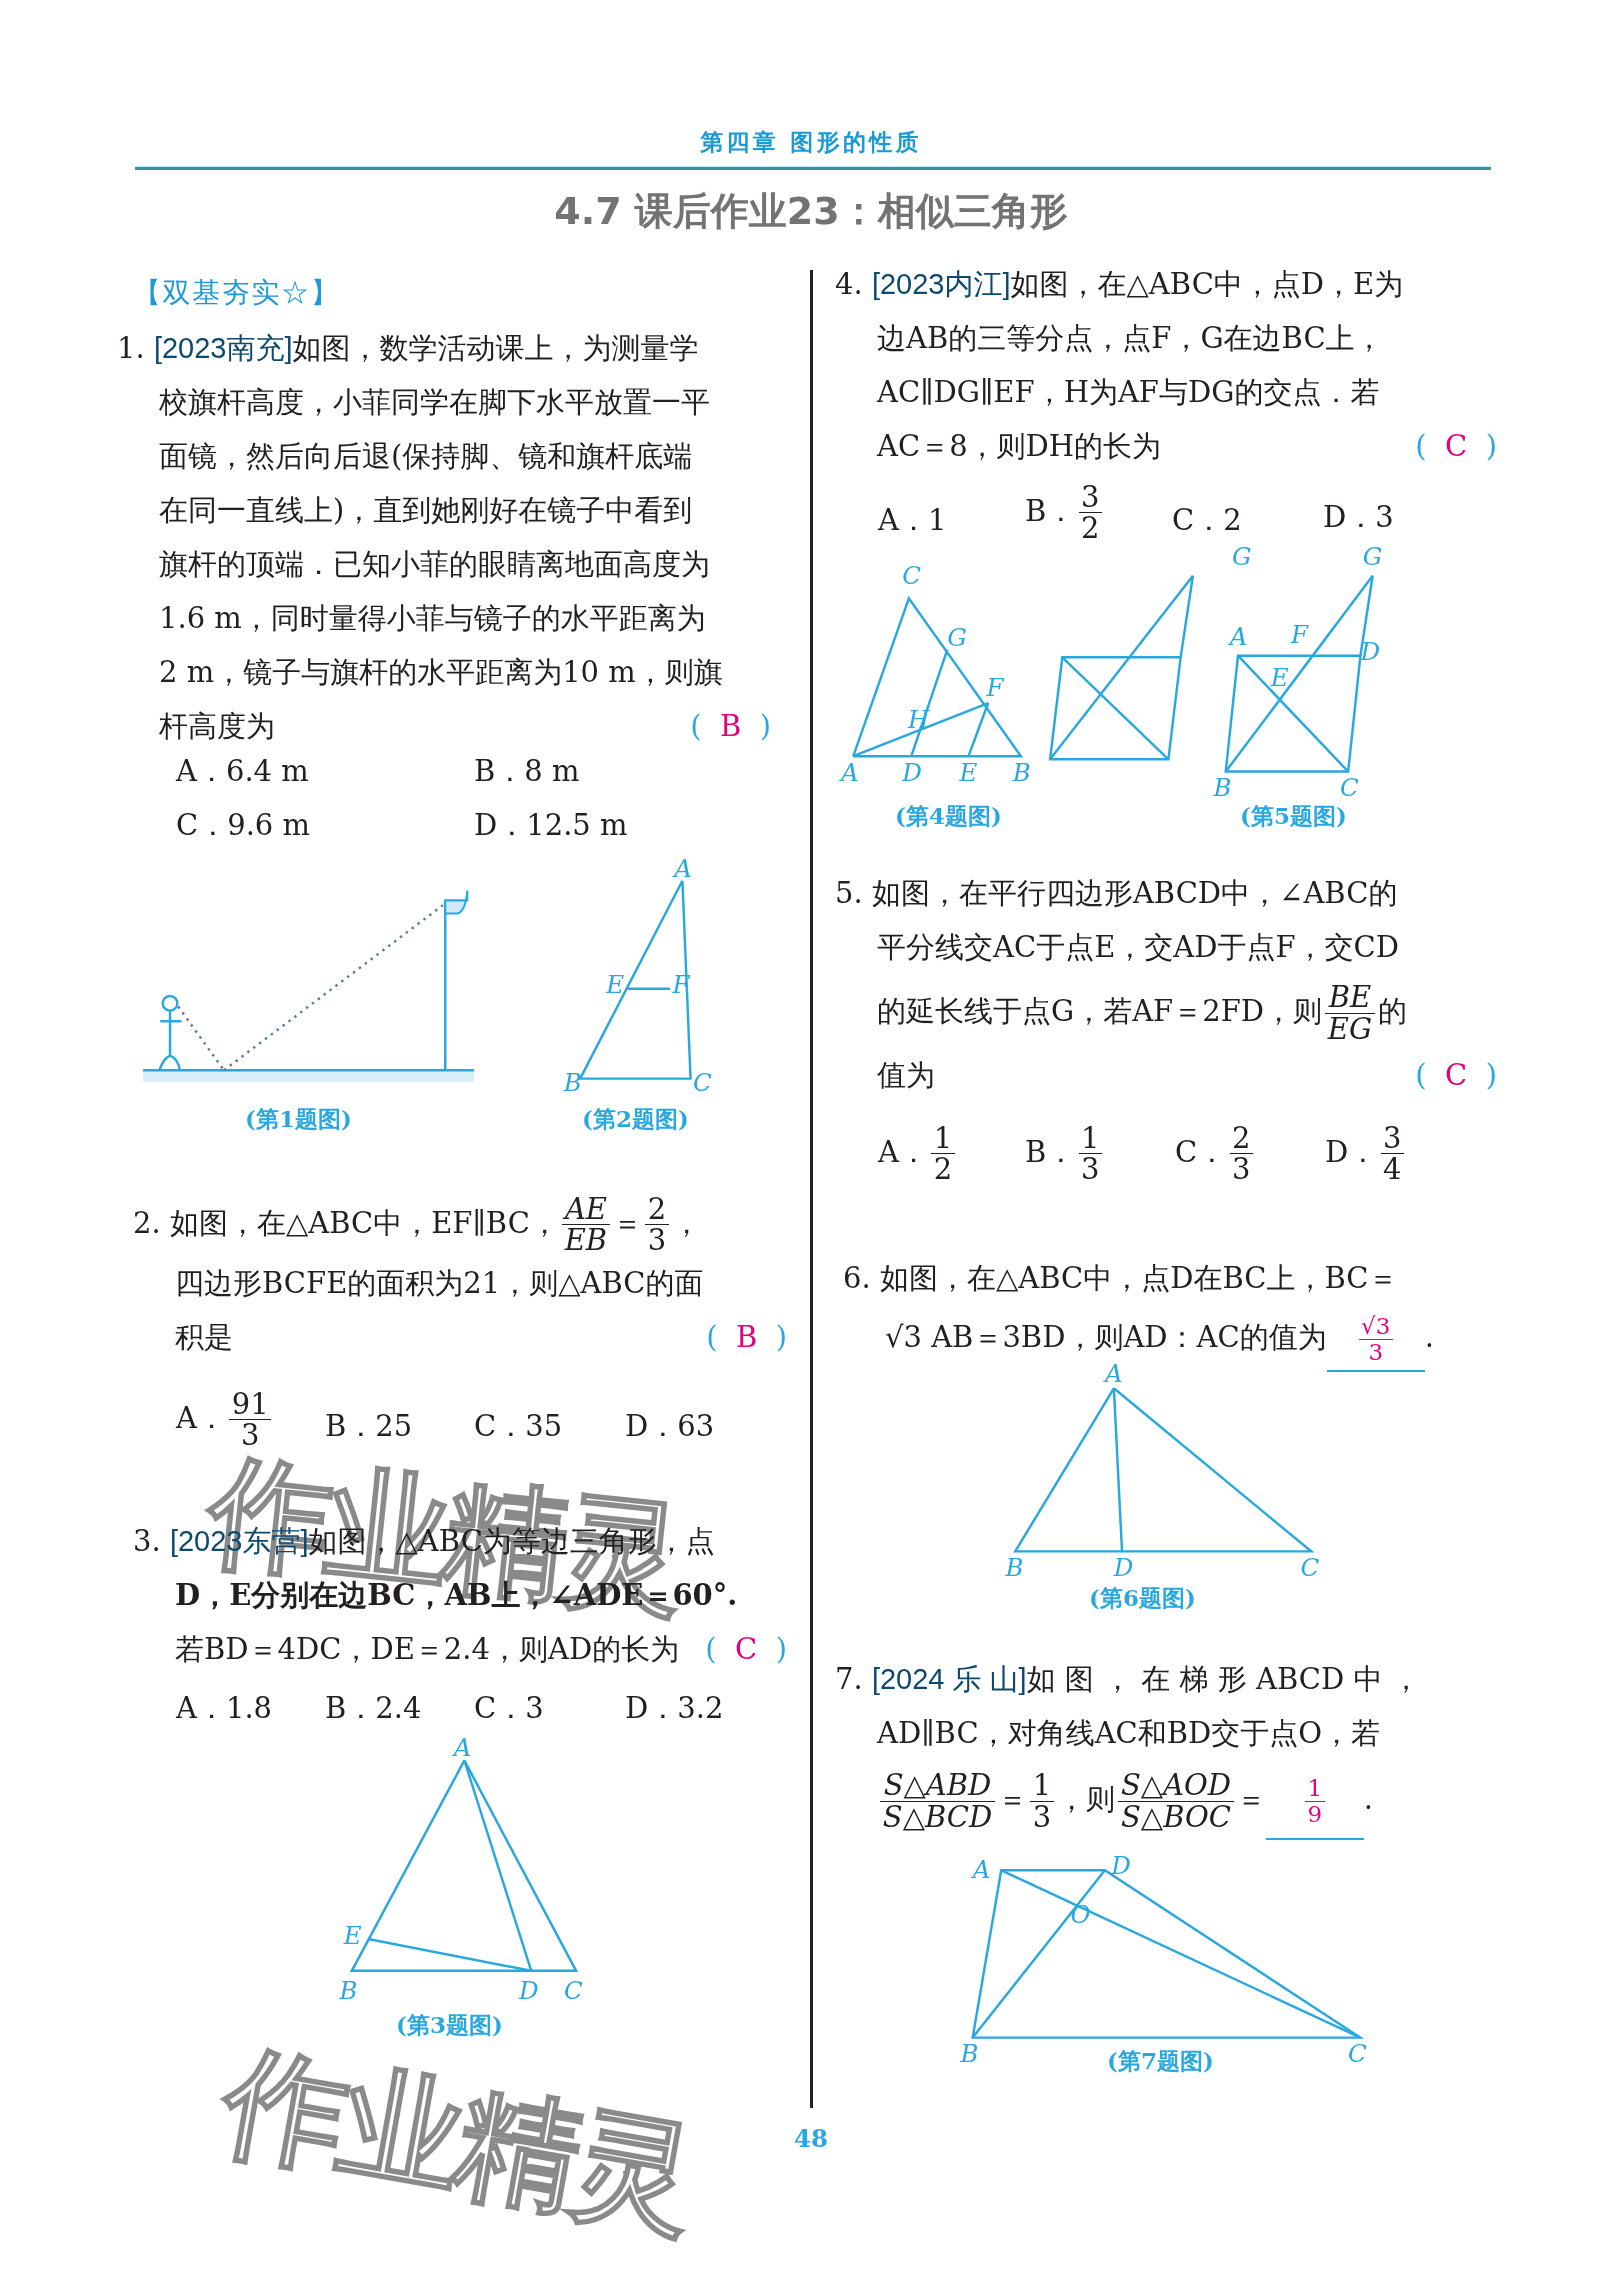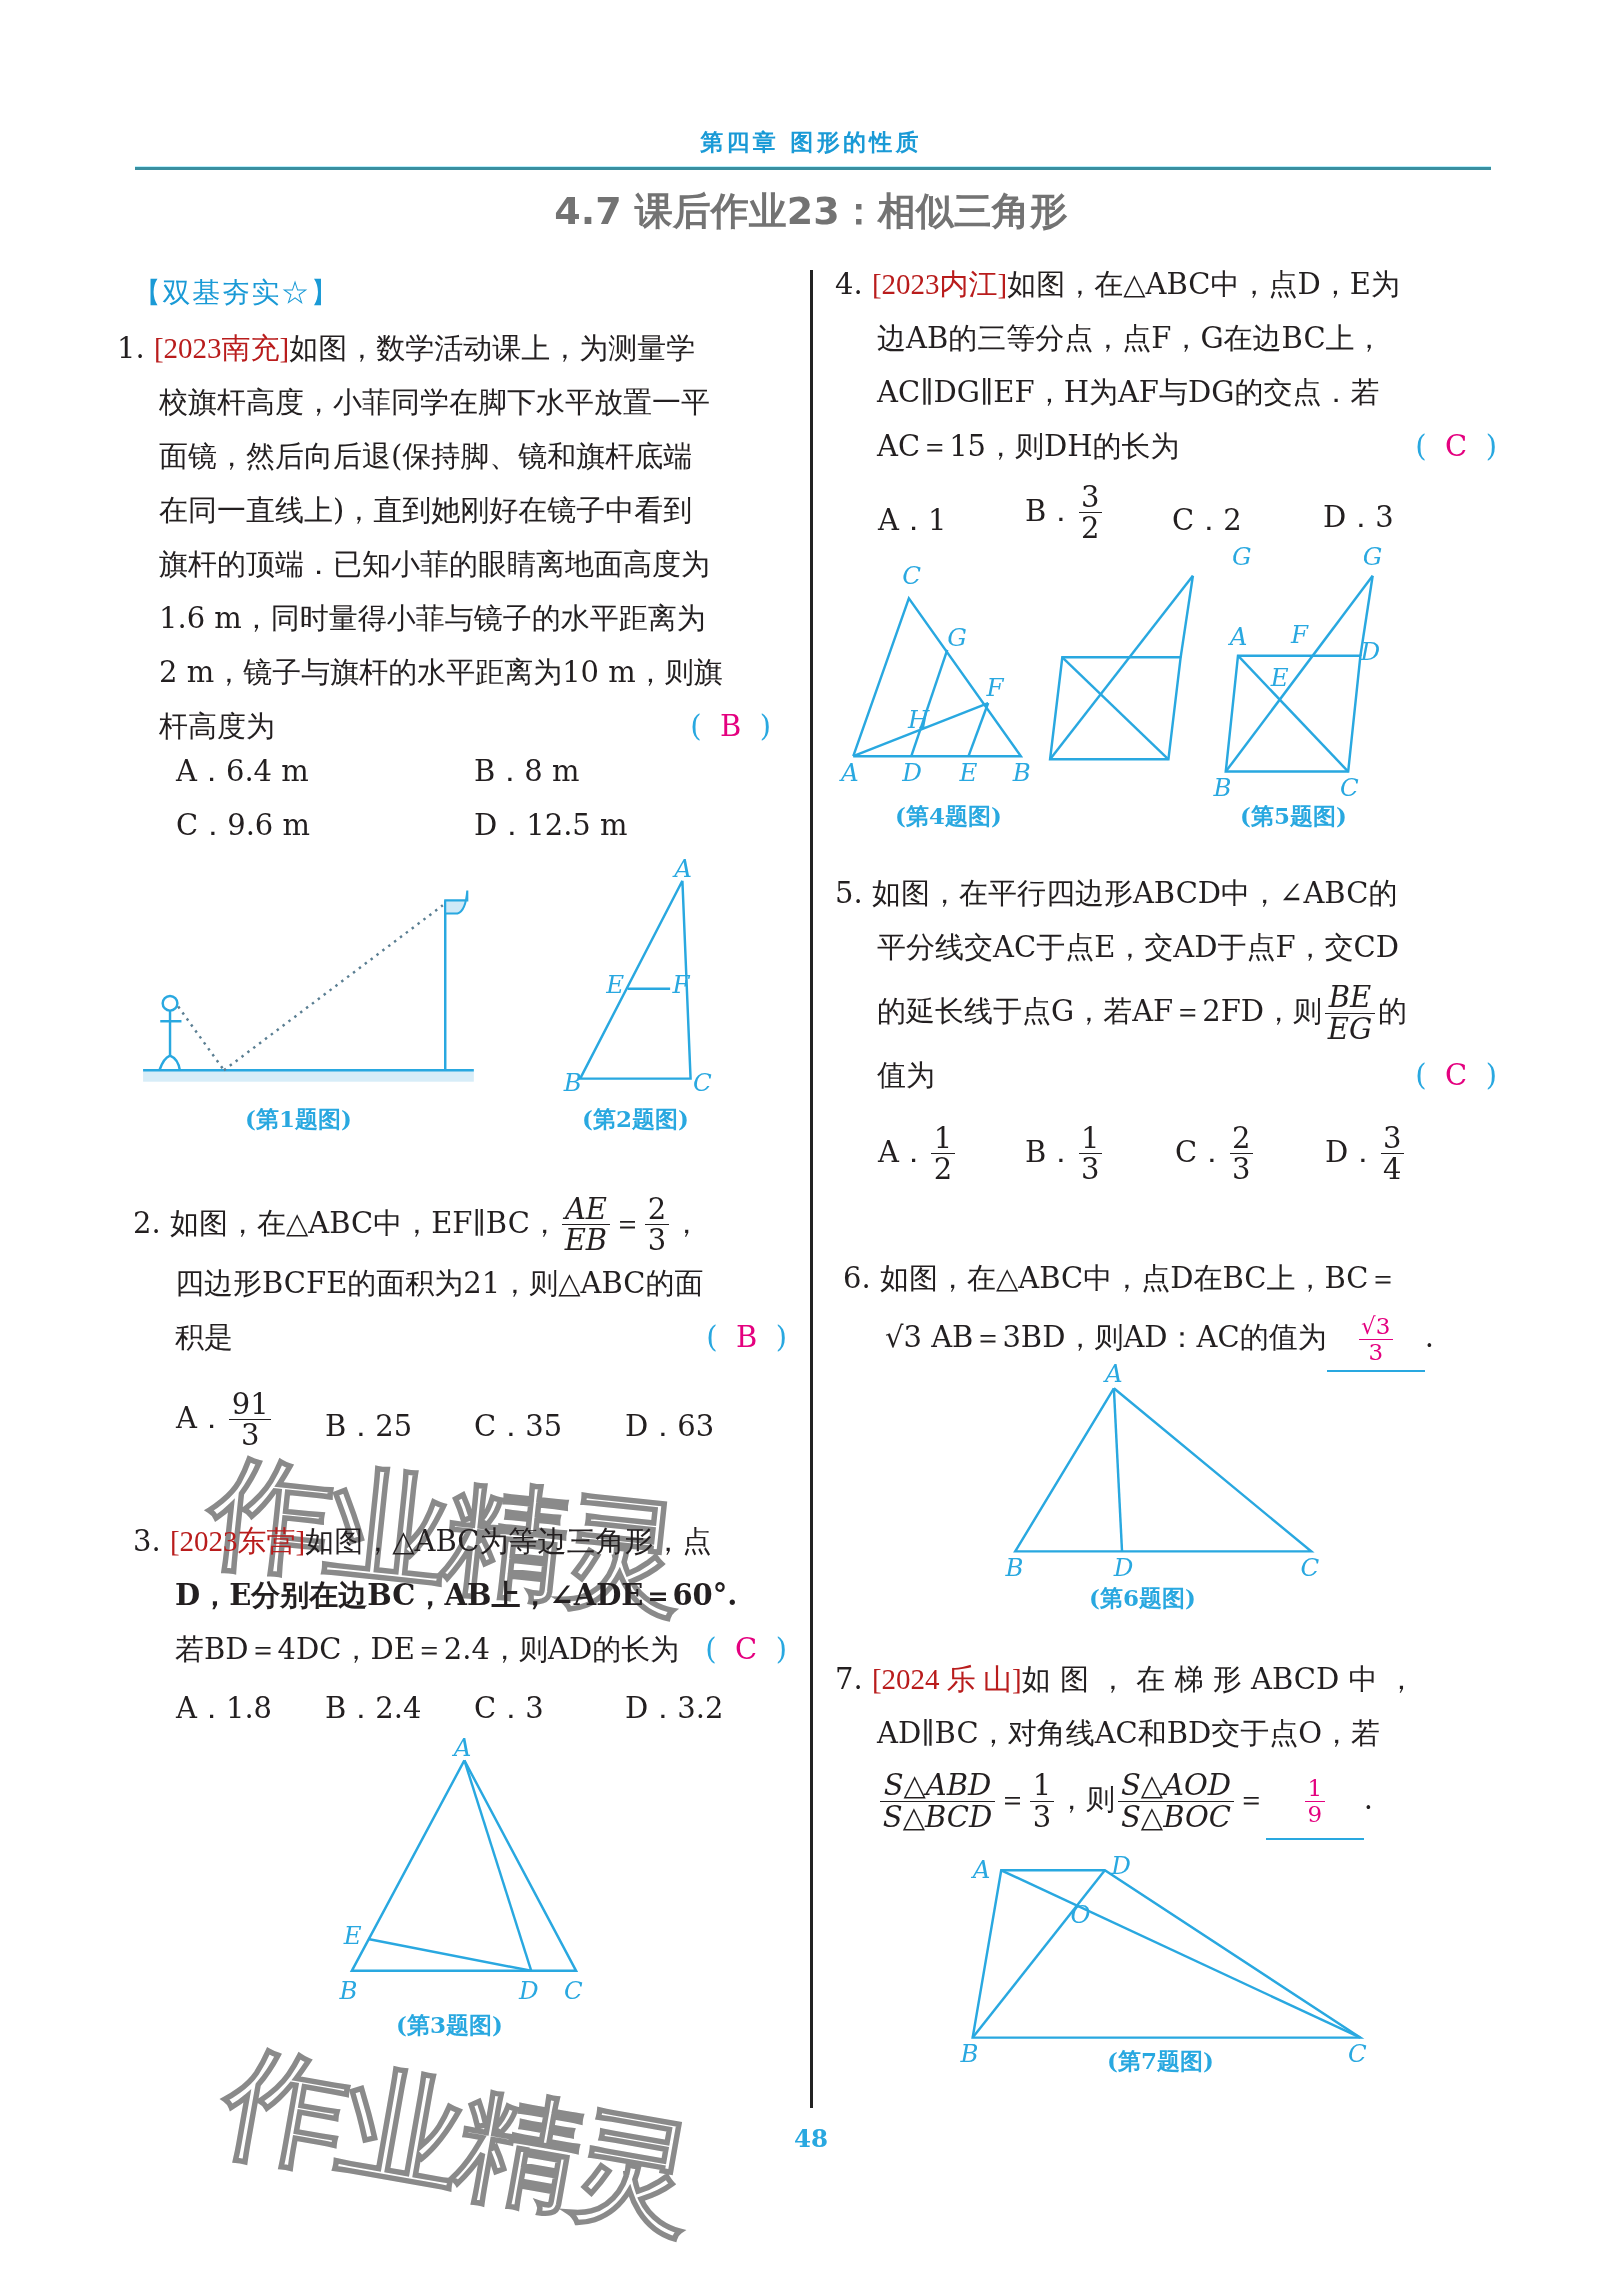--- a/index.html
+++ b/index.html
@@ -6,21 +6,21 @@
   body{width:1622px;height:2295px;position:relative;overflow:hidden;
        font-family:"DejaVu Serif","Liberation Serif",serif;color:#231f20;}
   .abs{position:absolute;}
   .chapter{left:0;width:1622px;top:127px;text-align:center;font-size:23px;color:#1a9ad6;letter-spacing:3.3px;font-weight:bold;}
   .rule{left:135px;top:166px;width:1356px;height:3.3px;background:#3a8fa0;border-top:1.6px solid #b9f1ff;}
   .title{left:0;width:1622px;top:186px;text-align:center;font-family:"DejaVu Sans","Liberation Sans",sans-serif;font-size:38px;color:#737373;font-weight:bold;}
   .vdivider{left:810px;top:270px;width:2.5px;height:1838px;background:#222;}
   .section{left:133px;top:274px;font-size:28px;color:#1a9ad6;font-weight:normal;letter-spacing:1.6px;}
   .q{font-size:29px;line-height:54px;}
   .qnum{display:inline-block;}
-  .src{color:#b91c1c;font-family:Liberation Serif, serif;}
+  .src{color:#0c4a6e;font-family:Liberation Sans, sans-serif;}
   .it{font-style:italic;}
   .ans{color:#e4007f;}
   .paren{color:#29a8e0;}
   .answer-box{position:absolute;right:0;}
   .opts{font-size:29px;}
   .cap{font-size:23px;color:#29a8e0;font-weight:bold;}
   .frac{display:inline-block;vertical-align:middle;text-align:center;line-height:1.05;margin:0 3.3px;}
   .frac .n{display:block;border-bottom:1.6px solid currentColor;padding:0 2.5px;}
   .frac .d{display:block;padding:0 2.5px;}
   .blank{display:inline-block;border-bottom:2.5px solid #29a8e0;min-width:98px;text-align:center;}
@@ -118,21 +118,21 @@
   <text class="lbl" x="290" y="318">C</text>
 </svg>
 <div class="abs cap" style="left:396px;top:2010px;">(第3题图)</div>
 
 <div class="abs watermark" style="left:221px;top:2059px;transform:rotate(10deg);">作业精灵</div>
 
 <div class="abs q" style="left:835px;top:257px;width:662px;">
   <div><span>4.</span> <span class="src">[2023内江]</span><span>如图，在△ABC中，点D，E为</span></div>
   <div style="padding-left:42px;">边AB的三等分点，点F，G在边BC上，</div>
   <div style="padding-left:42px;">AC∥DG∥EF，H为AF与DG的交点．若</div>
-  <div style="padding-left:42px;position:relative;"><span>AC＝15，则DH的长为</span>
+  <div style="padding-left:42px;position:relative;"><span>AC＝8，则DH的长为</span>
     <span class="answer-box"><span class="paren">(</span>&nbsp;&nbsp;<span class="ans">C</span>&nbsp;&nbsp;<span class="paren">)</span></span></div>
 </div>
 <div class="abs opts" style="left:878px;top:501px;">A．1</div>
 <div class="abs opts" style="left:1025px;top:482px;"><span>B．</span><span class="frac"><span class="n">3</span><span class="d">2</span></span></div>
 <div class="abs opts" style="left:1172px;top:501px;">C．2</div>
 <div class="abs opts" style="left:1323px;top:498px;">D．3</div>
 
 <svg style="left:841px;top:564px;" width="327" height="229" viewBox="0 0 400 280">
   <polyline class="ln" points="15,235 83,42 220,235 15,235"></polyline>
   <line class="ln" x1="86" y1="235" x2="130" y2="105"></line>

